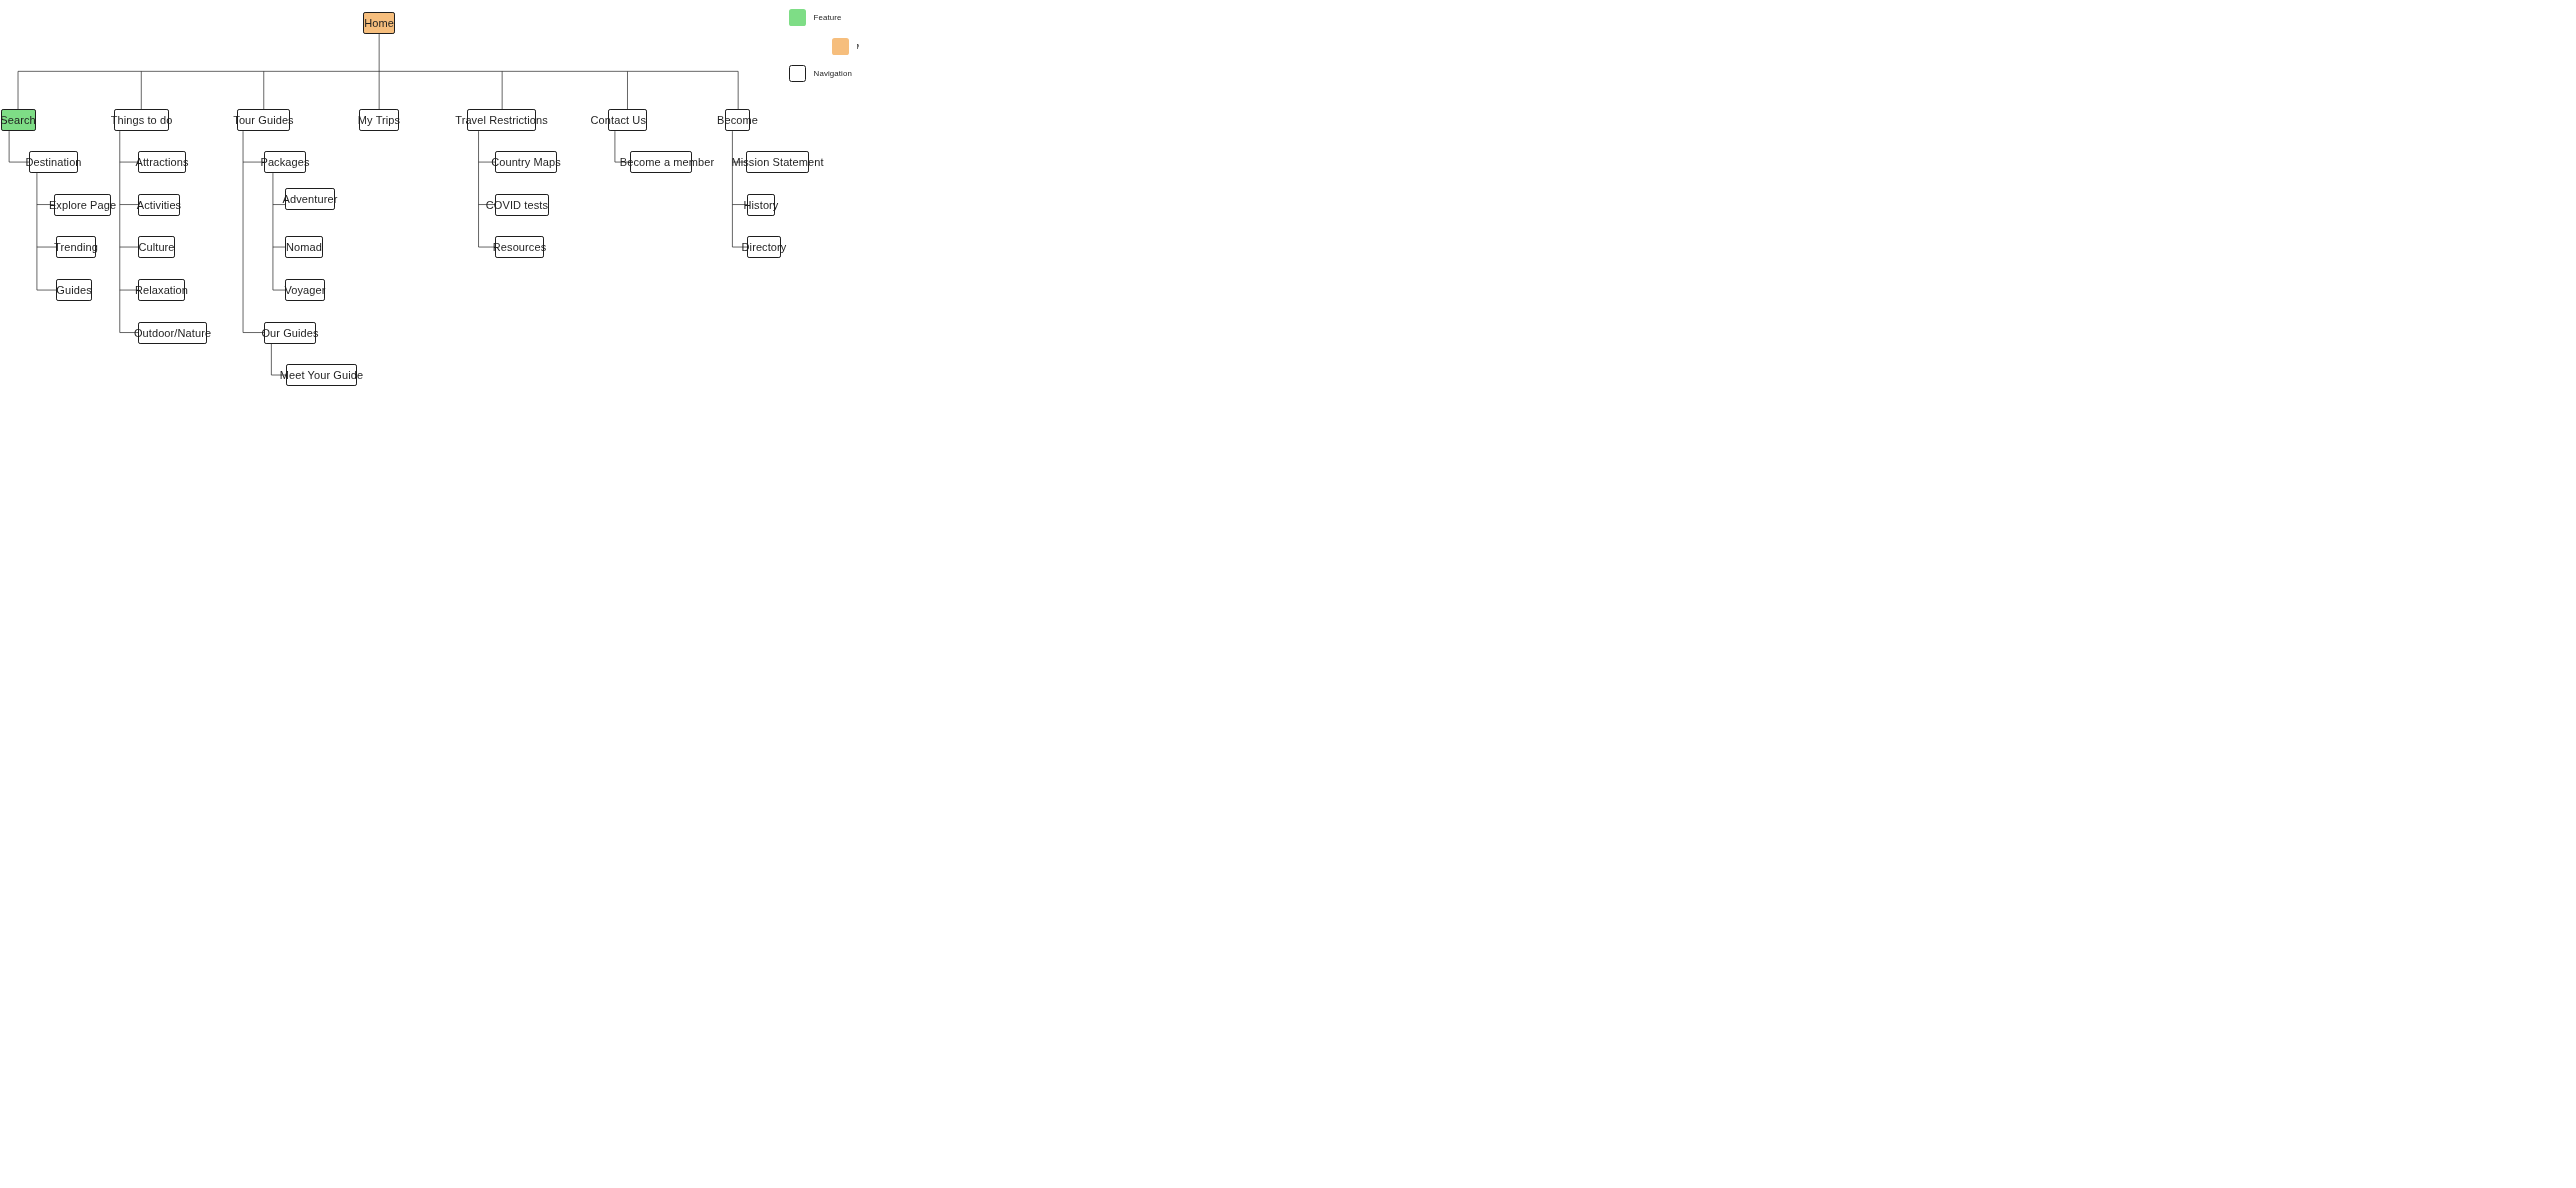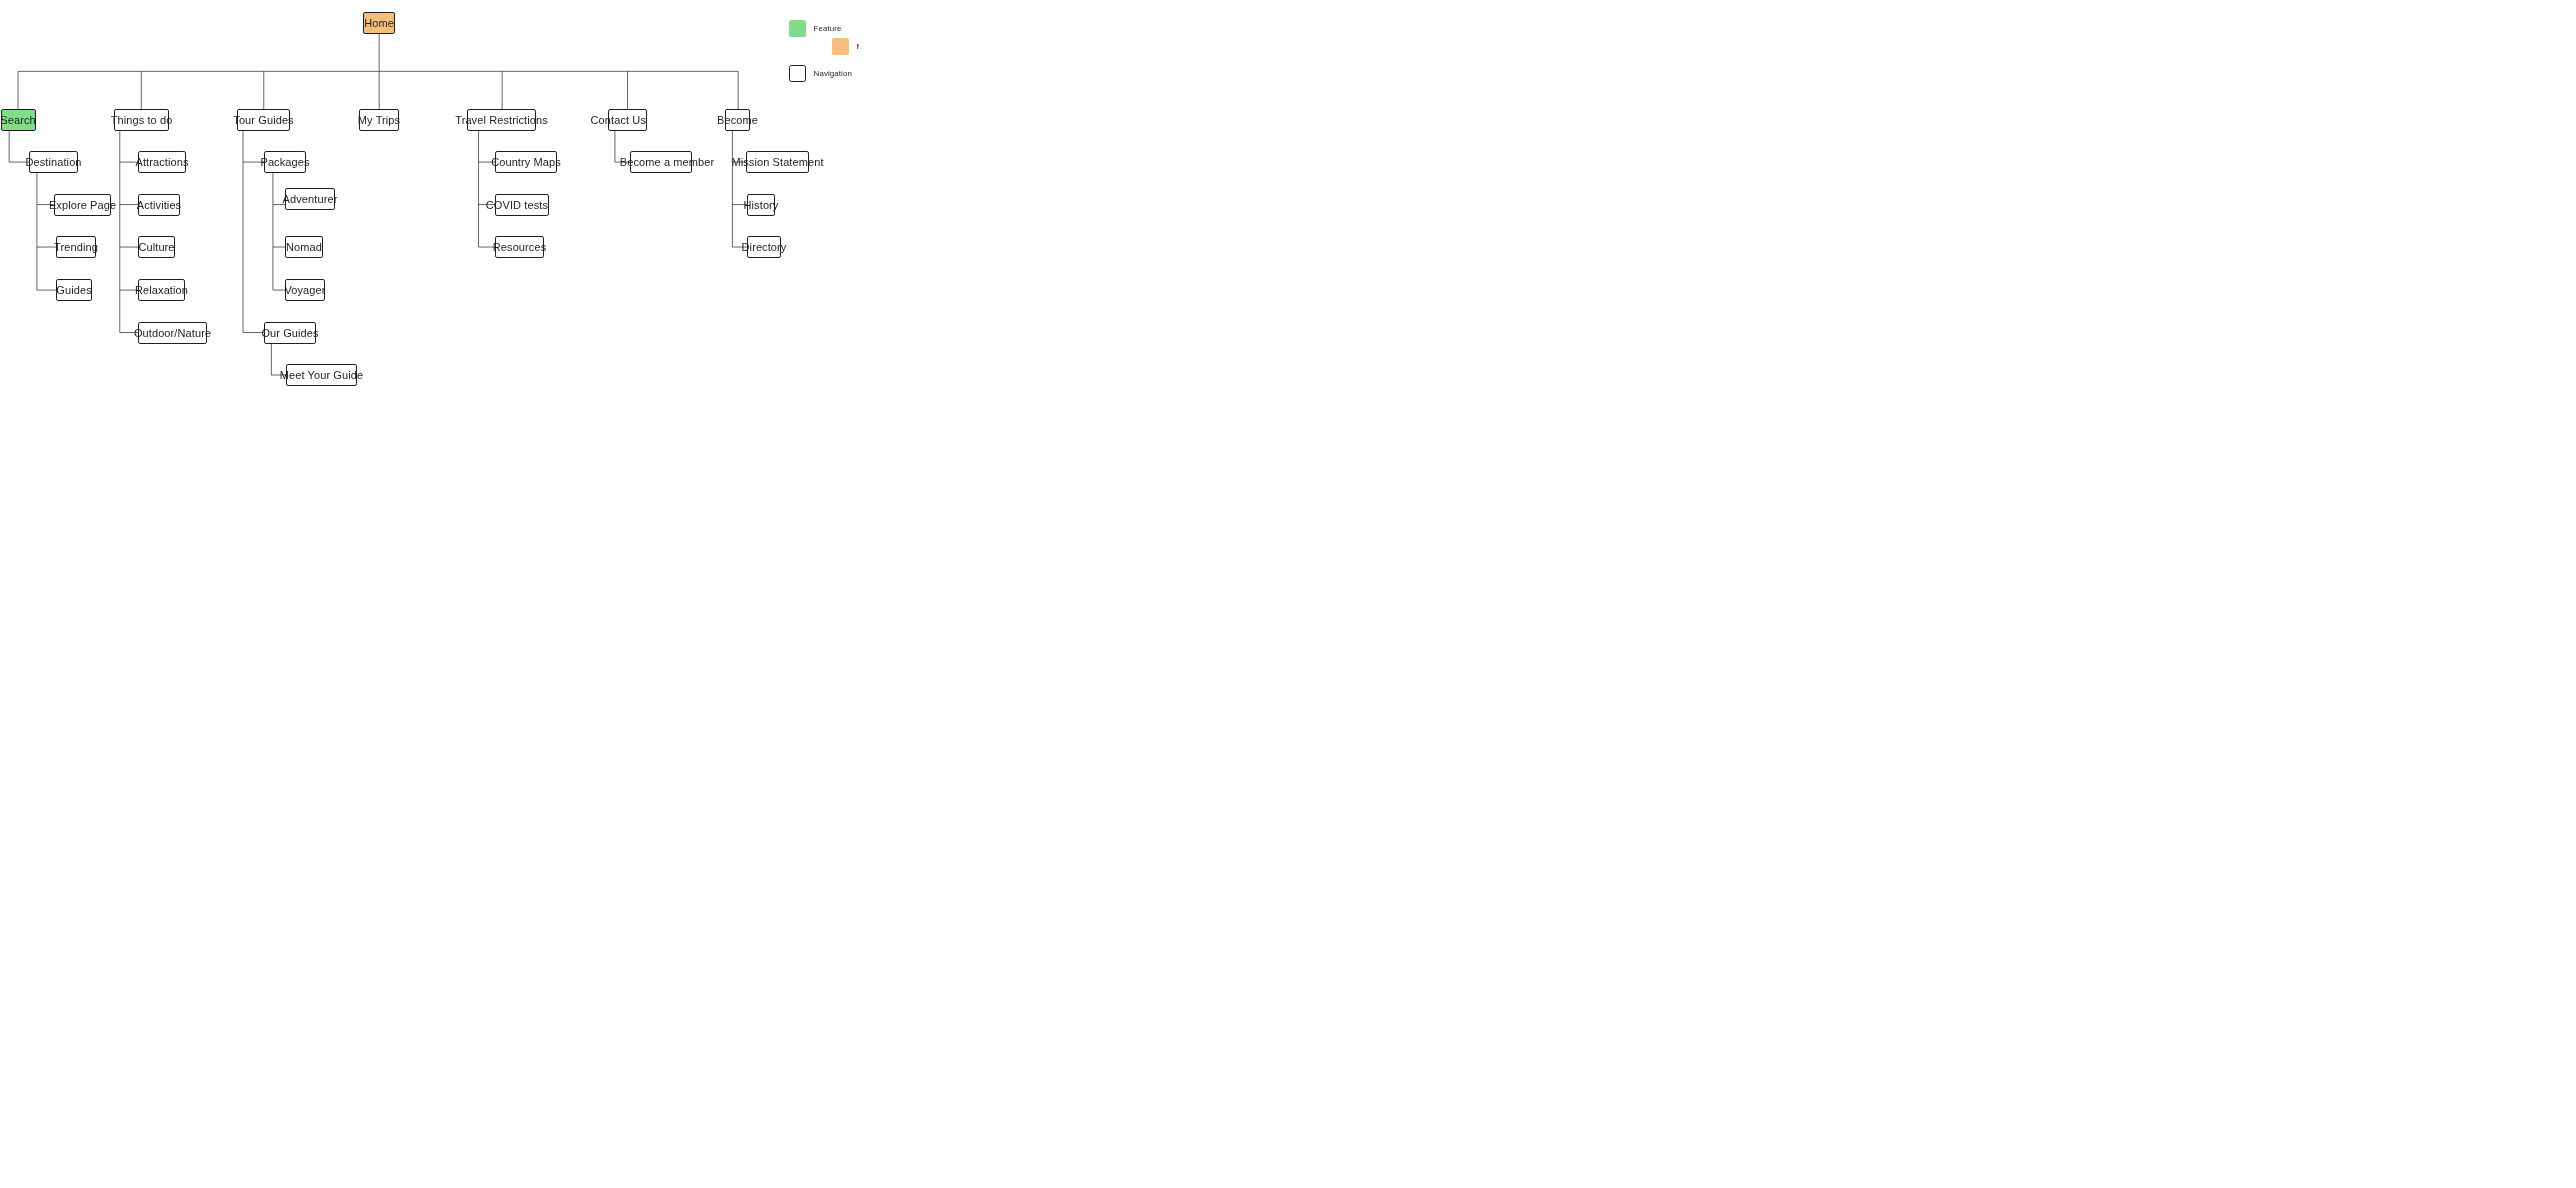--- a/index.html
+++ b/index.html
@@ -192,21 +192,21 @@
       </div>
       <div class="node nav" style="left: 747px; top: 194px; width: 28px; height: 22px;">
         <span>History</span>
       </div>
       <div class="node nav" style="left: 747px; top: 236px; width: 34px; height: 22px;">
         <span>Directory</span>
       </div>
     </div>
 
   <div id="legend">
-    <div class="legend-row" style="left:789px; top:20px;">
+    <div class="legend-row" style="left:789px; top:9px;">
       <div class="legend-swatch" style="background: rgb(126, 221, 134);"></div>
       <div class="legend-label">Feature</div>
     </div>
     <div class="legend-row" style="left:789px; top:38px;padding-left:43px;">
       <div class="legend-swatch" style="background: rgb(246, 190, 125);"></div>
       <div class="legend-label">Main Page</div>
     </div>
     <div class="legend-row" style="left:789px; top:65px;">
       <div class="legend-swatch bordered" style="background: rgb(255, 255, 255);"></div>
       <div class="legend-label">Navigation</div>

